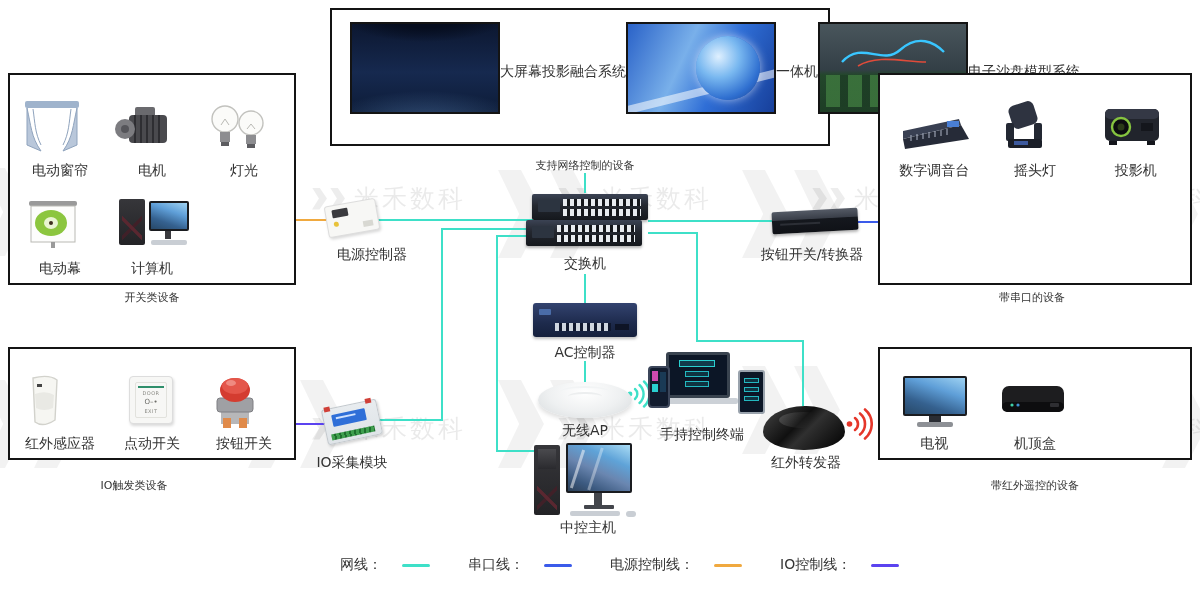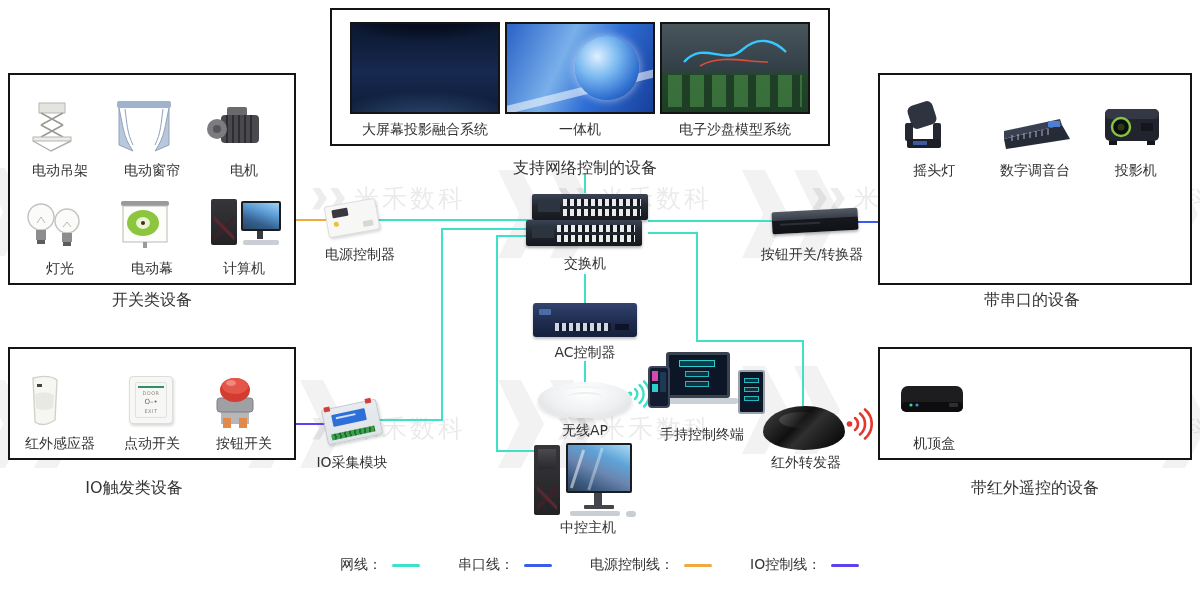--- a/index.html
+++ b/index.html
@@ -3,32 +3,32 @@
 <meta charset="utf-8">
 <style>
   * { margin:0; padding:0; box-sizing:border-box; }
   html,body { background:#fff; }
   body { font-family:"DejaVu Sans","Liberation Sans",sans-serif; color:#333; }
   #canvas { position:relative; width:1200px; height:591px; background:#fff; overflow:hidden; }
   .abs { position:absolute; }
 
   
   .gbox { position:absolute; background:#fff; border:2px solid #141414; }
-  .caption { position:absolute; transform:translateX(-50%); font-size:16px; color:#333; white-space:nowrap; }
+  .caption { position:absolute; transform:translateX(-50%); font-size:11px; color:#333; white-space:nowrap; }
 
   
   .grid3x2 { display:grid; grid-template-columns:repeat(3,1fr); grid-template-rows:1fr 1fr; width:100%; height:100%; padding:6px 4px; }
   .grid3x1 { display:grid; grid-template-columns:repeat(3,1fr); width:100%; height:100%; padding:6px 4px; }
   .cell { display:flex; flex-direction:column; align-items:center; justify-content:flex-end; }
   .ico { position:relative; width:78px; height:60px; margin-bottom:2px; }
   .lbl { font-size:14px; color:#333; white-space:nowrap; line-height:18px; }
 
   
   .photoRow { display:flex; justify-content:space-between; padding:12px 18px 0 18px; }
-  .fig { display:flex; flex-direction:column; align-items:center; }
+  .fig { display:flex; flex-direction:row; align-items:center; }
   .photo { width:150px; height:92px; border:2px solid #141414; position:relative; overflow:hidden; }
   .fig .lbl { margin-top:6px; }
   .photo1 { background:
       radial-gradient(ellipse 120% 70% at 50% 118%, rgba(110,160,220,.45), rgba(30,60,110,0) 60%),
       radial-gradient(ellipse 90% 55% at 50% -18%, #060d1e 40%, rgba(6,13,30,0) 70%),
       linear-gradient(180deg,#0c1730 0%,#16294f 55%,#0d1c38 100%); }
   .photo2 { background: linear-gradient(115deg,#2a62c8 0%,#79b0ea 38%,#2f6ed6 62%,#173f9a 100%); }
   .globe { position:absolute; right:14px; top:12px; width:64px; height:64px; border-radius:50%;
       background: radial-gradient(circle at 35% 32%, #dff0ff 0%, #79b8f0 35%, #2f6fd0 70%, #143a88 100%);
       box-shadow:0 0 10px rgba(255,255,255,.6); }
@@ -38,21 +38,21 @@
       background: repeating-linear-gradient(90deg,#3f7a3f 0 14px,#1d3d25 14px 22px); opacity:.8; }
   .scribble { position:absolute; left:18px; top:8px; }
 
   
   .ln { position:absolute; }
   .net { background:var(--net); }
   .serial { background:var(--serial); }
   .power { background:var(--power); }
   .io { background:var(--io); }
   .legend { position:absolute; left:340px; top:556px; display:flex; gap:38px; align-items:center; }
-  .legend .item { display:flex; align-items:center; gap:10px; }
+  .legend .item { display:flex; align-items:center; gap:20px; }
   .legend .txt { font-size:14px; color:#333; white-space:nowrap; }
   .legend .sw { width:28px; height:3px; border-radius:2px; }
 
   
   .nlabel { position:absolute; transform:translateX(-50%); font-size:14px; color:#333; white-space:nowrap; }
 
   
   .wm { position:absolute; display:flex; align-items:center; pointer-events:none; }
   .chev { display:inline-block; width:15px; height:22px; background:#000; opacity:.07; margin-right:3px;
       clip-path:polygon(0 0,50% 0,100% 50%,50% 100%,0 100%,46% 50%); }
@@ -229,34 +229,20 @@
         <div class="lbl">电子沙盘模型系统</div>
       </div>
     </div>
   </div>
   <div class="caption" style="left:585px;top:158px">支持网络控制的设备</div>
 
   <div class="gbox" style="left:8px;top:73px;width:288px;height:212px">
     <div class="grid3x2">
       <div class="cell">
         <div class="ico">
-          <svg width="60" height="58" viewBox="0 0 60 58">
-              <rect x="18" y="4" width="26" height="10" fill="#e3e3e0" stroke="#b5b5b0"></rect>
-              <g stroke="#9a9a95" stroke-width="1.6" fill="none">
-                <path d="M20 14 L42 26 M42 14 L20 26"></path>
-                <path d="M20 26 L42 38 M42 26 L20 38"></path>
-              </g>
-              <rect x="12" y="38" width="38" height="4" fill="#ececea" stroke="#b5b5b0"></rect>
-              <path d="M12 42 L30 52 L50 42" stroke="#b0b0ab" fill="none" stroke-width="1.4"></path>
-            </svg>
-        </div>
-        <div class="lbl">电动吊架</div>
-      </div>
-      <div class="cell">
-        <div class="ico">
           <svg width="62" height="58" viewBox="0 0 62 58">
               <rect x="4" y="2" width="54" height="7" rx="2" fill="#9fb3cc"></rect>
               <path d="M6 9 C10 26 10 38 20 52 L6 46 Z" fill="#b9c7da" stroke="#8fa3bd" stroke-width="1"></path>
               <path d="M56 9 C52 26 52 38 42 52 L56 46 Z" fill="#b9c7da" stroke="#8fa3bd" stroke-width="1"></path>
               <path d="M12 10 C14 24 14 34 20 46 M50 10 C48 24 48 34 42 46" stroke="#8fa3bd" fill="none" stroke-width="1"></path>
             </svg>
         </div>
         <div class="lbl">电动窗帘</div>
       </div>
       <div class="cell">
@@ -358,42 +344,42 @@
         <div class="lbl">按钮开关</div>
       </div>
     </div>
   </div>
   <div class="caption" style="left:134px;top:478px">IO触发类设备</div>
 
   <div class="gbox" style="left:878px;top:73px;width:314px;height:212px">
     <div class="grid3x2">
       <div class="cell">
         <div class="ico">
-          <svg width="58" height="60" viewBox="0 0 58 60">
-              <rect x="14" y="4" width="26" height="24" rx="6" fill="#2e3340" transform="rotate(-18 27 16)"></rect>
-              <rect x="10" y="24" width="8" height="18" rx="2" fill="#232833"></rect>
-              <rect x="38" y="24" width="8" height="18" rx="2" fill="#232833"></rect>
-              <rect x="12" y="40" width="34" height="9" rx="2" fill="#1b1f28"></rect>
-              <rect x="18" y="42" width="14" height="4" fill="#3d5a9e"></rect>
-            </svg>
-        </div>
-        <div class="lbl">摇头灯</div>
-      </div>
-      <div class="cell">
-        <div class="ico">
           <svg width="76" height="58" viewBox="0 0 76 58">
               <polygon points="8,40 66,26 74,40 10,50" fill="#262b38"></polygon>
               <polygon points="8,40 66,26 64,20 8,32" fill="#394052"></polygon>
               <g stroke="#aeb6c6" stroke-width="1">
                 <path d="M16 42 L16 36 M22 41 L22 35 M28 40 L28 34 M34 39 L34 33 M40 38 L40 32 M46 37 L46 31 M52 36 L52 30"></path>
               </g>
               <rect x="52" y="22" width="12" height="6" fill="#4a7fd4"></rect>
             </svg>
         </div>
         <div class="lbl">数字调音台</div>
+      </div>
+      <div class="cell">
+        <div class="ico">
+          <svg width="58" height="60" viewBox="0 0 58 60">
+              <rect x="14" y="4" width="26" height="24" rx="6" fill="#2e3340" transform="rotate(-18 27 16)"></rect>
+              <rect x="10" y="24" width="8" height="18" rx="2" fill="#232833"></rect>
+              <rect x="38" y="24" width="8" height="18" rx="2" fill="#232833"></rect>
+              <rect x="12" y="40" width="34" height="9" rx="2" fill="#1b1f28"></rect>
+              <rect x="18" y="42" width="14" height="4" fill="#3d5a9e"></rect>
+            </svg>
+        </div>
+        <div class="lbl">摇头灯</div>
       </div>
       <div class="cell">
         <div class="ico">
           <svg width="70" height="56" viewBox="0 0 70 56">
               <rect x="8" y="10" width="54" height="32" rx="5" fill="#21242c"></rect>
               <rect x="8" y="10" width="54" height="10" rx="5" fill="#343845"></rect>
               <circle cx="24" cy="28" r="9" fill="#0c0d10" stroke="#86c440" stroke-width="2.4"></circle>
               <circle cx="24" cy="28" r="3.5" fill="#2a3a18"></circle>
               <rect x="44" y="24" width="12" height="8" fill="#14161c"></rect>
               <rect x="12" y="42" width="8" height="4" fill="#14161c"></rect>
@@ -403,20 +389,30 @@
         <div class="lbl">投影机</div>
       </div>
     </div>
   </div>
   <div class="caption" style="left:1032px;top:290px">带串口的设备</div>
 
   <div class="gbox" style="left:878px;top:347px;width:314px;height:113px">
     <div class="grid3x1">
       <div class="cell">
         <div class="ico">
+          <div class="monframe" style="left:8px;top:4px;width:64px;height:40px">
+              <div class="monscr"></div>
+            </div>
+          <div class="abs" style="left:34px;top:44px;width:12px;height:6px;background:#2a2d33"></div>
+          <div class="kbd" style="left:22px;top:50px;width:36px;background:#8d9095"></div>
+        </div>
+        <div class="lbl">电视</div>
+      </div>
+      <div class="cell">
+        <div class="ico">
           <svg width="74" height="56" viewBox="0 0 74 56">
               <rect x="6" y="14" width="62" height="26" rx="7" fill="#1d1d1f"></rect>
               <rect x="6" y="30" width="62" height="10" rx="5" fill="#0d0d0f"></rect>
               <circle cx="16" cy="33" r="1.6" fill="#3fd0a8"></circle>
               <circle cx="22" cy="33" r="1.6" fill="#3f8fd0"></circle>
               <rect x="54" y="31" width="9" height="4" rx="1" fill="#2e2e32"></rect>
             </svg>
         </div>
         <div class="lbl">机顶盒</div>
       </div>
@@ -424,21 +420,21 @@
   </div>
   <div class="caption" style="left:1035px;top:478px">带红外遥控的设备</div>
 
   <div class="abs" style="left:322px;top:196px;width:62px;height:46px">
     <div class="whitebox abs" style="left:4px;top:6px;width:52px;height:32px;transform:rotate(-10deg)">
       <div class="abs" style="left:6px;top:4px;width:16px;height:8px;background:#3a3a3e;border-radius:1px"></div>
       <div class="abs" style="left:6px;top:16px;width:5px;height:5px;background:#e8c23a;border-radius:50%"></div>
       <div class="abs" style="right:5px;bottom:4px;width:10px;height:6px;background:#d8d8d2"></div>
     </div>
   </div>
-  <div class="nlabel" style="left:360px;top:246px">电源控制器</div>
+  <div class="nlabel" style="left:372px;top:246px">电源控制器</div>
 
   <div class="abs" style="left:526px;top:192px;width:124px;height:60px">
     <div class="swbar" style="left:6px;top:2px">
         <div class="swports" style="top:5px"></div>
         <div class="swports" style="top:15px"></div>
         <div class="abs" style="left:6px;top:6px;width:22px;height:12px;background:#2c3440;border-radius:1px"></div>
       </div>
     <div class="swbar" style="left:0;top:28px">
         <div class="swports" style="top:5px"></div>
         <div class="swports" style="top:15px"></div>

